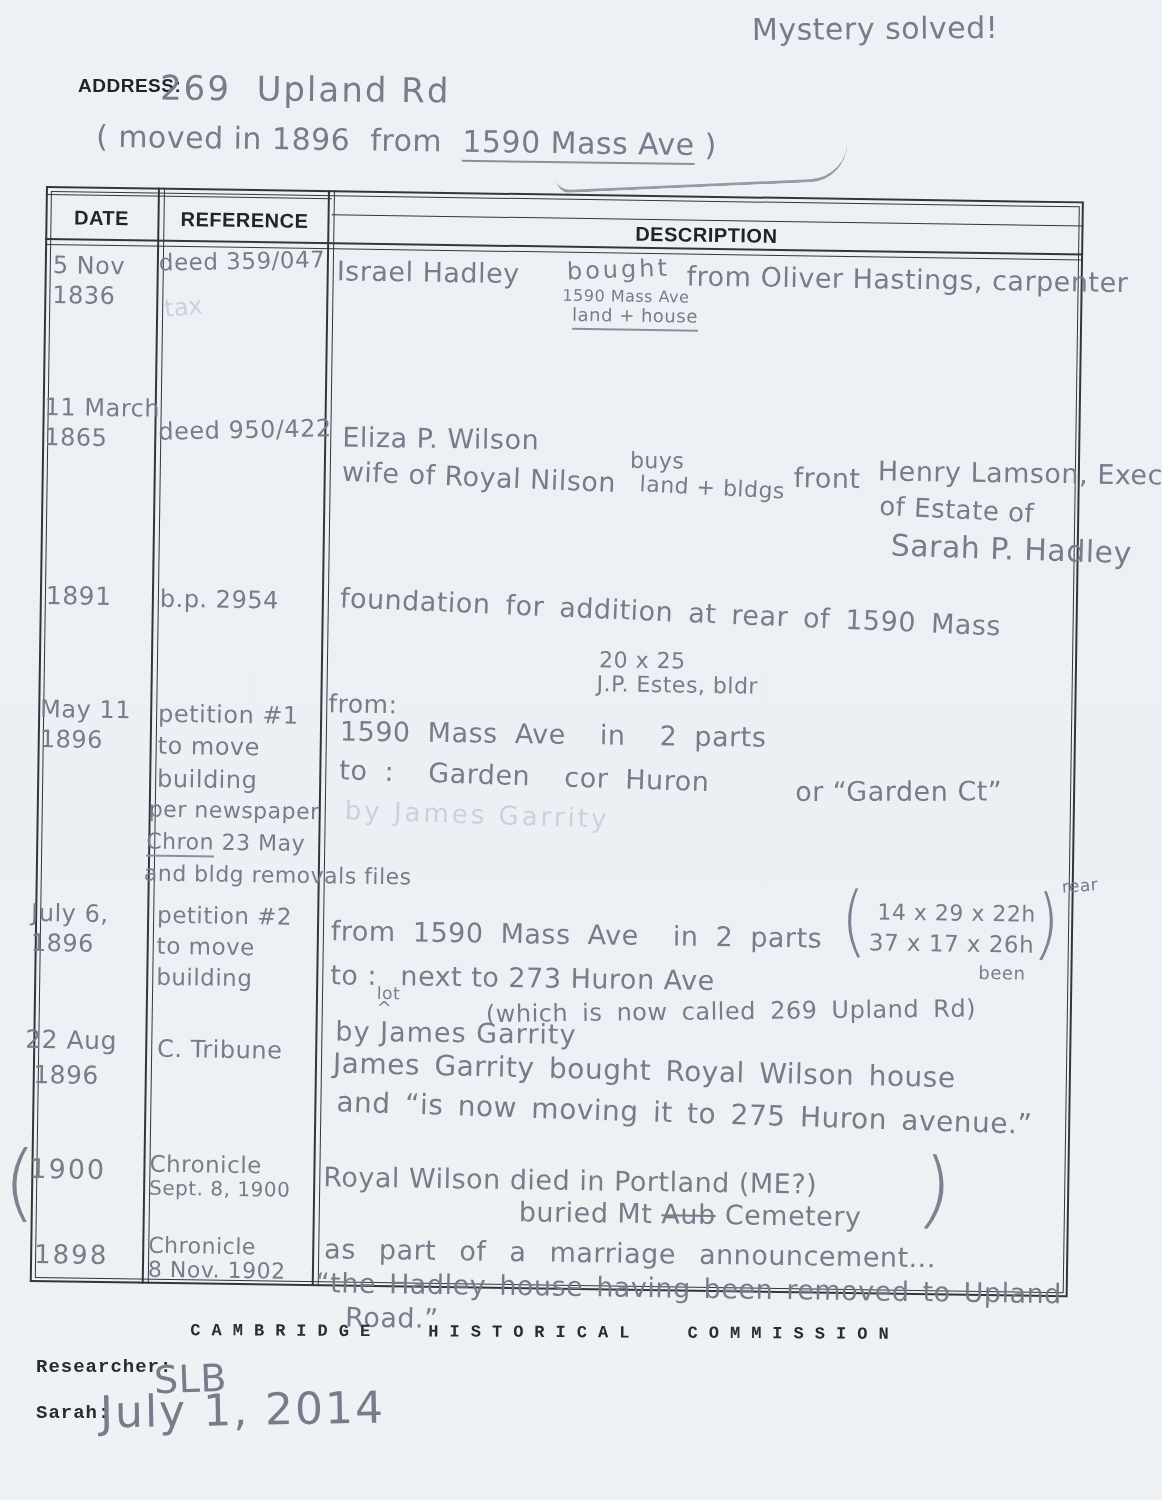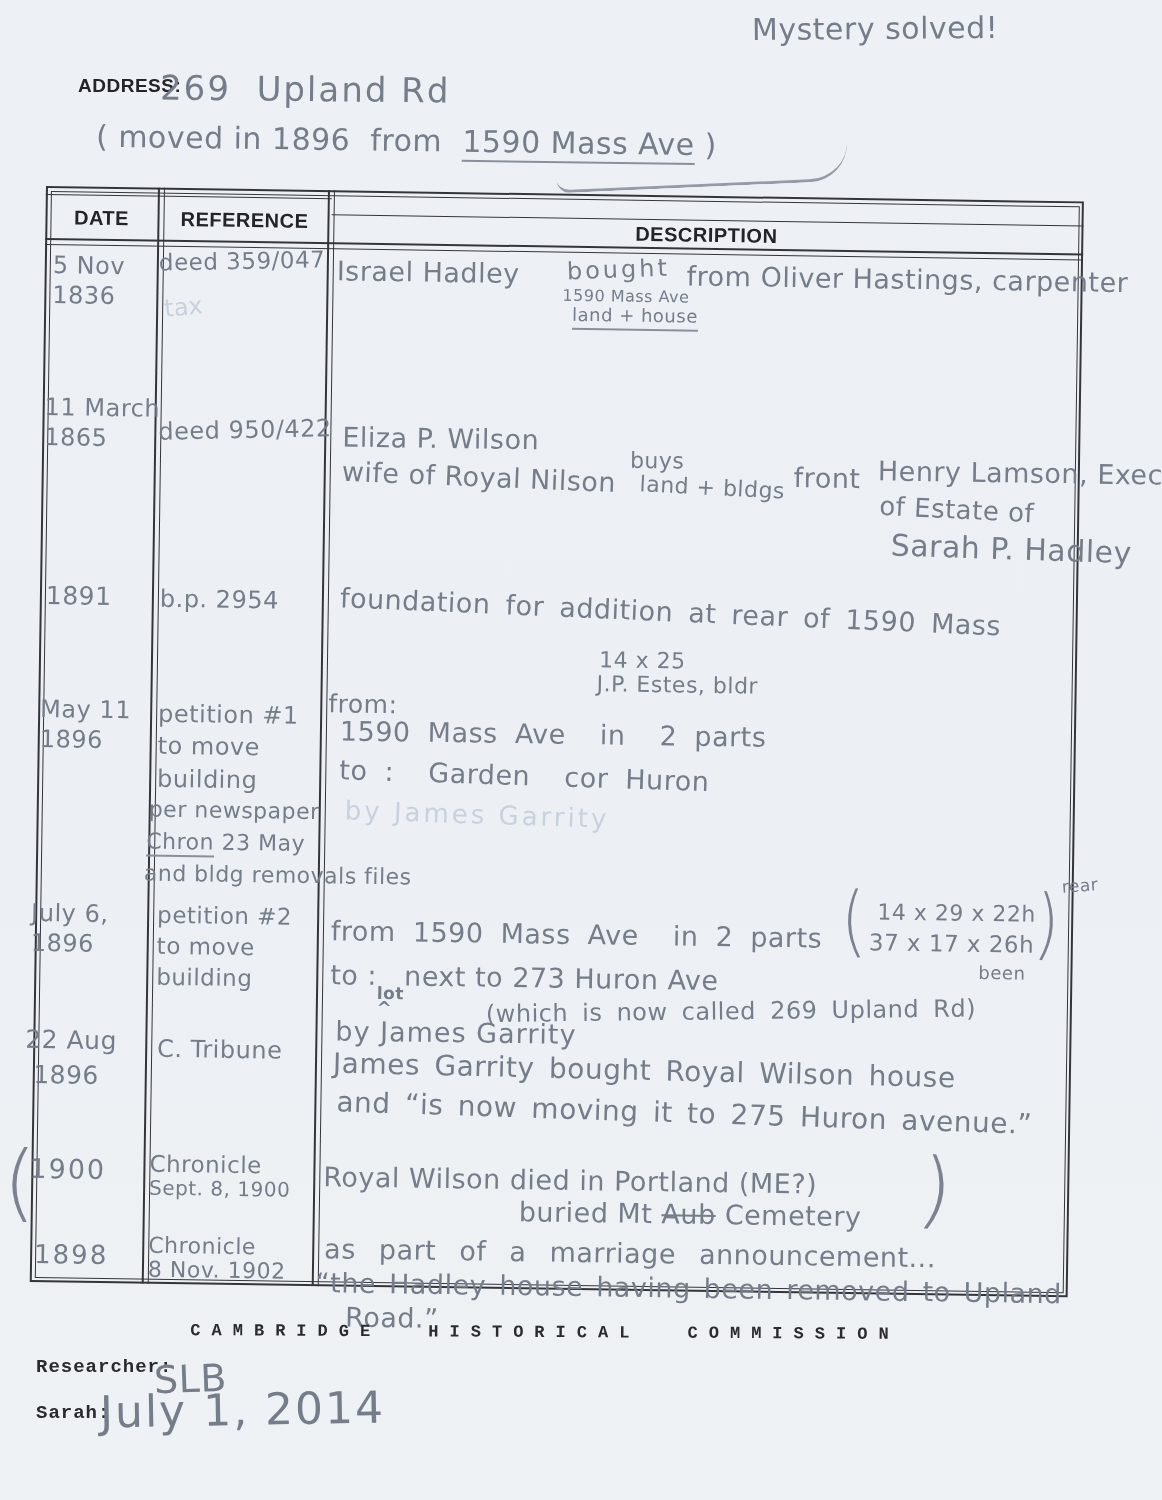--- a/index.html
+++ b/index.html
@@ -24,21 +24,21 @@
     transform:rotate(.85deg); transform-origin:0 0;}
   .outer{position:absolute; inset:0; border:2.5px solid #34353b;}
   .outer::after{content:""; position:absolute; inset:2.5px; border:1.5px solid #34353b;}
   .vsep{position:absolute; top:0; bottom:0; width:4px; border-left:2px solid #34353b; border-right:1.5px solid #34353b;}
   .hsep{position:absolute; height:4px; border-top:2px solid #34353b; border-bottom:1.5px solid #34353b;}
   .hline{position:absolute; height:0; border-top:1.5px solid #34353b;}
   .hdr{position:absolute; text-align:center; font-family:"Liberation Sans",sans-serif; font-weight:bold; font-size:20px; color:#232329; letter-spacing:.5px;}
   .bigparen{font-weight:200; color:#7c8290; font-family:"DejaVu Sans",sans-serif;}
   .tail{position:absolute; left:556px; top:148px; width:292px; height:36px;
     border-bottom:3px solid rgba(134,140,152,.85); border-radius:0 0 130px 45px; transform:rotate(-2.5deg);}
-  .ins{display:inline-flex; flex-direction:column; align-items:flex-start; vertical-align:-14px; line-height:.8;font-weight:bold;}
+  .ins{display:inline-flex; flex-direction:column; align-items:flex-start; vertical-align:-14px; line-height:.8;}
 </style>
 </head>
 <body>
 
 <div class="page">
 
   <div class="frag hw s30" style="left:752px; top:10px; transform:rotate(-.5deg);">Mystery solved!</div>
 
   <div class="frag printed" style="left:38px; top:74px; font-size:19px; letter-spacing:.5px;">ADDRESS:</div>
   <div class="frag hw s34" style="left:160px; top:68px; letter-spacing:2px; transform:rotate(.6deg);">269  Upland Rd</div>
@@ -75,34 +75,35 @@
     <div class="frag hw s22" style="left:588px; top:252px;">buys</div>
     <div class="frag hw s22" style="left:598px; top:278px; transform:rotate(2deg);">land + bldgs</div>
     <div class="frag hw s27" style="left:752px; top:264px;">front</div>
     <div class="frag hw s27" style="left:836px; top:256px;">Henry Lamson, Exec</div>
     <div class="frag hw s26" style="left:838px; top:294px; transform:rotate(2deg);">of Estate of</div>
     <div class="frag hw s30" style="left:850px; top:330px; transform:rotate(1deg);">Sarah P. Hadley</div>
 
     <div class="frag hw s25" style="left:6px; top:394px;">1891</div>
     <div class="frag hw s24" style="left:120px; top:396px;">b.p. 2954</div>
     <div class="frag hw s27" style="left:300px; top:400px; transform:rotate(1.6deg); word-spacing:6px;">foundation for addition at rear of 1590 Mass</div>
-    <div class="frag hw s22" style="left:560px; top:452px;">14 x 25</div>
+    <div class="frag hw s22" style="left:560px; top:452px;">20 x 25</div>
     <div class="frag hw s22" style="left:558px; top:476px;">J.P. Estes, bldr</div>
 
     <div class="frag hw s24" style="left:2px; top:508px;">May 11
 1896</div>
     <div class="frag hw s24" style="left:120px; top:510px; line-height:1.35;">petition #1
 to move
 building</div>
     <div class="frag hw s22" style="left:112px; top:608px;">per newspaper</div>
     <div class="frag hw s22" style="left:110px; top:640px;"><span class="u">Chron</span><span> 23 May</span></div>
     <div class="frag hw s22" style="left:108px; top:672px;">and bldg removals files</div>
     <div class="frag hw s25" style="left:290px; top:498px;">from:</div>
     <div class="frag hw s27" style="left:302px; top:524px; word-spacing:8px;">1590 Mass Ave  in  2 parts</div>
     <div class="frag hw s27" style="left:302px; top:566px; transform:rotate(1deg); word-spacing:8px;">to :  Garden  cor Huron</div>
+    <div class="frag hw s27" style="left:758px; top:576px; transform:rotate(-1deg);">or “Garden Ct”</div>
     <div class="frag ghost s26" style="left:308px; top:606px; letter-spacing:3px; transform:rotate(1deg);">by James Garrity</div>
 
     <div class="frag hw s24" style="left:-4px; top:712px;">July 6,
 1896</div>
     <div class="frag hw s23" style="left:122px; top:712px; line-height:1.35;">petition #2
 to move
 building</div>
     <div class="frag hw s27" style="left:296px; top:724px; word-spacing:8px;">from 1590 Mass Ave  in 2 parts</div>
     <div class="frag bigparen" style="left:806px; top:684px; font-size:62px; transform:scaleY(1.25) rotate(-3deg);">(</div>
     <div class="frag hw s22" style="left:842px; top:700px;">14 x 29 x 22h</div>

